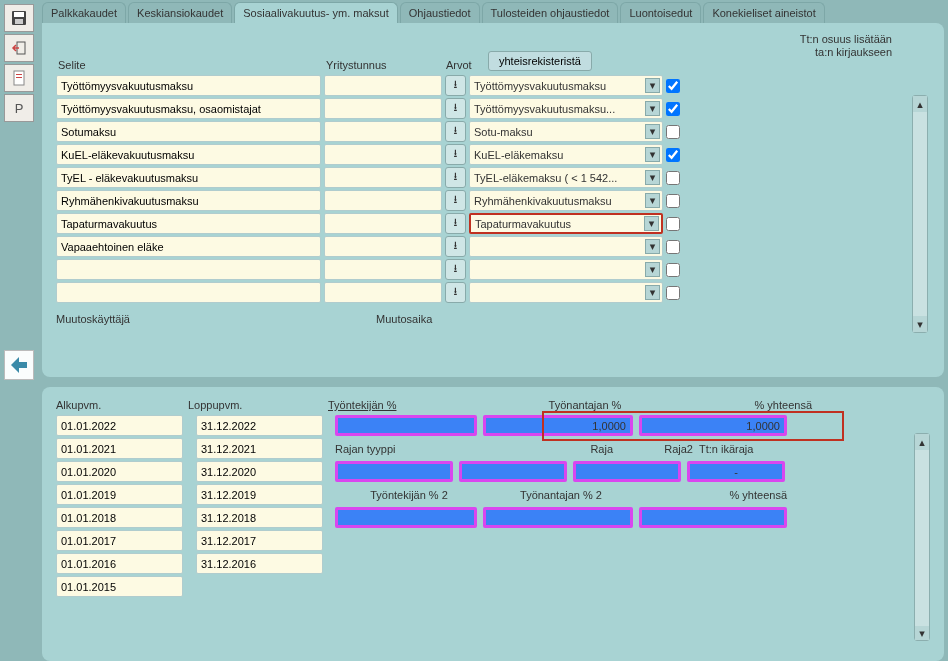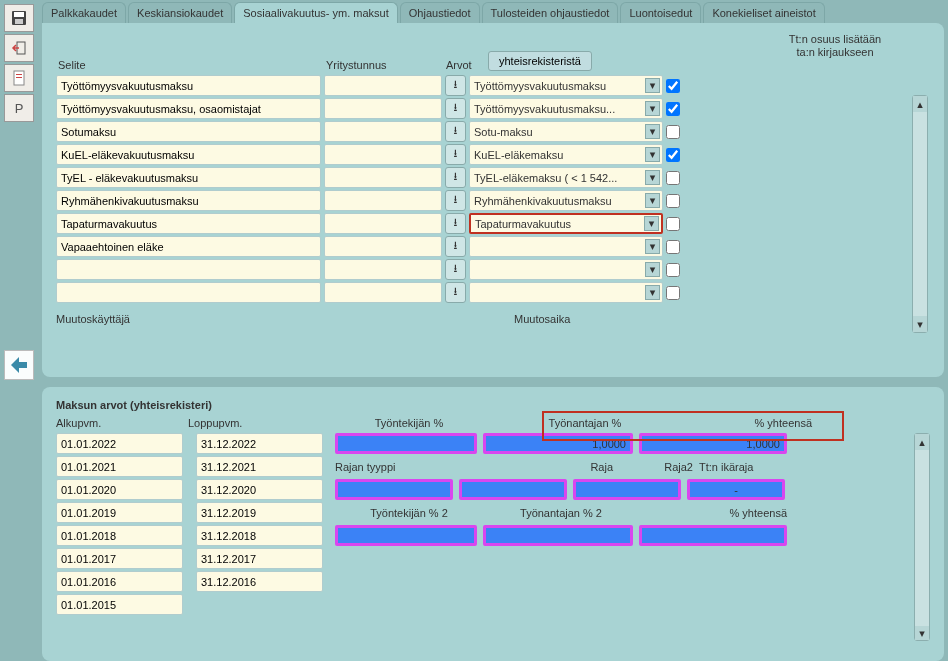--- a/index.html
+++ b/index.html
@@ -17,48 +17,48 @@
   .tab { padding: 4px 8px; background: #8fb8b8; border-radius: 6px 6px 0 0; border: 1px solid #7da7a7; border-bottom: none; color: #333; cursor: pointer; margin-right: 2px; }
   .tab.active { background: #a8d3d3; font-weight: normal; }
 
   
   .panel-a { background: #a8d3d3; border-radius: 0 8px 8px 8px; padding: 28px 14px 14px 14px; margin-top: 0; height: 354px; position: relative; }
   .header-row { display: flex; align-items: flex-end; margin-bottom: 4px; }
   .hdr-selite { width: 268px; padding-left: 2px; }
   .hdr-yt { width: 122px; padding-left: 2px; }
   .hdr-arvot { width: 42px; text-align: left; }
   .hdr-btn-wrap { width: 200px; }
-  .tt-label { position: absolute; right: 44px; top: 10px; width: 130px; text-align: center; line-height: 13px; }
+  .tt-label { position: absolute; right: 52px; top: 10px; width: 130px; text-align: right; line-height: 13px; }
 
   .btn-yhteis { background: #c1dde0; border: 1px solid #8aa; padding: 3px 10px; border-radius: 3px; cursor: pointer; }
 
   .row { display: flex; align-items: center; margin-bottom: 2px; }
   .fld { background: #fdfae3; border: 1px solid #b0ccce; height: 21px; padding: 2px 4px; border-radius: 2px; }
   .fld.selite { width: 265px; margin-right: 3px; }
   .fld.yt { width: 118px; margin-right: 3px; }
   .sq-btn { width: 21px; height: 21px; background: #cfe6e6; border: 1px solid #8aa; border-radius: 3px; display: flex; align-items: center; justify-content: center; cursor: pointer; margin-right: 3px; }
   .dd { width: 194px; height: 21px; background: #fdfae3; border: 1px solid #b0ccce; border-radius: 2px; display: flex; align-items: center; justify-content: space-between; padding: 0 2px 0 4px; margin-right: 3px; }
   .dd.hl { border: 2px solid #c03020; }
   .dd-arrow { width: 15px; height: 15px; background: #b7d6d6; border: 1px solid #8aa; display: flex; align-items: center; justify-content: center; }
   .chk { width: 14px; height: 14px; }
 
   .scroll-col { position: absolute; right: 16px; top: 72px; width: 16px; height: 238px; background: #c9e1e1; border: 1px solid #8baeae; border-radius: 3px; display: flex; flex-direction: column; justify-content: space-between; }
   .scroll-arrow { height: 16px; display: flex; align-items: center; justify-content: center; background: #b7d6d6; cursor: pointer; }
 
   .footer-row { display: flex; margin-top: 10px; }
-  .footer-muu { width: 458px; }
+  .footer-muu { width: 320px; }
   .footer-aika { width: 200px; }
 
   
   .panel-b { background: #a8d3d3; border-radius: 8px; padding: 12px 14px 14px 14px; margin-top: 10px; position: relative; height: 274px; }
   .panel-b-title { font-weight: bold; margin-bottom: 6px; }
   .b-header { display: flex; margin-bottom: 4px; }
   .bh-alku { width: 132px; }
   .bh-loppu { width: 140px; }
-  .bh-tp { width: 172px; text-align: center; padding-right: 10px; }
+  .bh-tp { width: 172px; text-align: left; padding-right: 10px; text-decoration: underline; }
   .bh-ta { width: 170px; text-align: center; }
   .bh-yh { width: 150px; text-align: right; padding-right: 8px; }
 
   .red-box { position: absolute; border: 2px solid #c03020; pointer-events: none; }
   .rb1 { left: 500px; top: 24px; width: 302px; height: 30px; }
 
   .date-cols { display: flex; }
   .date-list { display: flex; flex-direction: column; gap: 2px; }
   .date-fld { width: 127px; height: 21px; background: #fdfae3; border: 1px solid #b0ccce; padding: 2px 4px; border-radius: 2px; }
   .date-list.loppu { margin-left: 13px; }
@@ -265,21 +265,20 @@
       <div class="scroll-arrow">▾</div>
     </div>
 
     <div class="footer-row">
       <div class="footer-muu">Muutoskäyttäjä</div>
       <div class="footer-aika">Muutosaika</div>
     </div>
   </div>
 
   <div class="panel-b">
-    <div class="panel-b-title">Maksun arvot (yhteisrekisteri)</div>
     <div class="b-header">
       <div class="bh-alku">Alkupvm.</div>
       <div class="bh-loppu">Loppupvm.</div>
       <div class="bh-tp">Työntekijän %</div>
       <div class="bh-ta">Työnantajan %</div>
       <div class="bh-yh">% yhteensä</div>
     </div>
 
     <div class="red-box rb1"></div>
 

